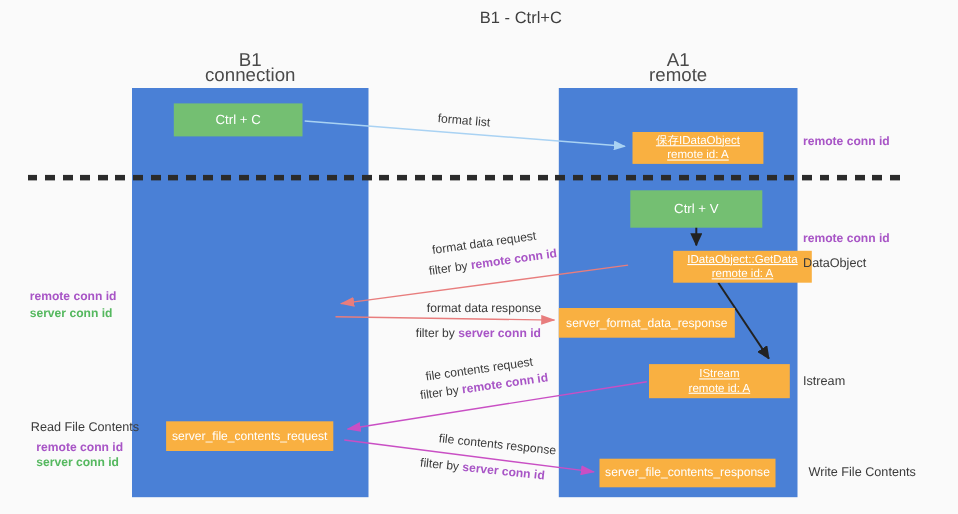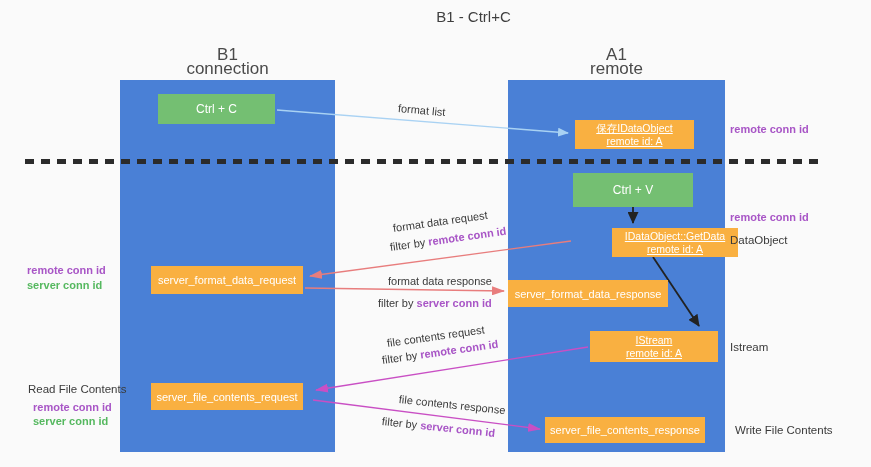--- a/index.html
+++ b/index.html
@@ -101,23 +101,20 @@
 
   <div class="node green" style="left:573px;top:173px;width:120px;height:34px;">
     <span class="big">Ctrl + V</span>
   </div>
 
   <div class="node orange" style="left:572px;top:228px;width:126px;height:29px;margin-left:40px;">
     <div class="l1">IDataObject::GetData</div>
     <div class="l2">remote id: A</div>
   </div>
 
-  <div class="node orange" style="left:151px;top:266px;width:152px;height:28px;">
-    <span class="single">server_format_data_request</span>
-  </div>
 
   <div class="node orange" style="left:508px;top:280px;width:160px;height:27px;">
     <span class="single">server_format_data_response</span>
   </div>
 
   <div class="node orange" style="left:590px;top:331px;width:128px;height:31px;">
     <div class="l1">IStream</div>
     <div class="l2">remote id: A</div>
   </div>
 

